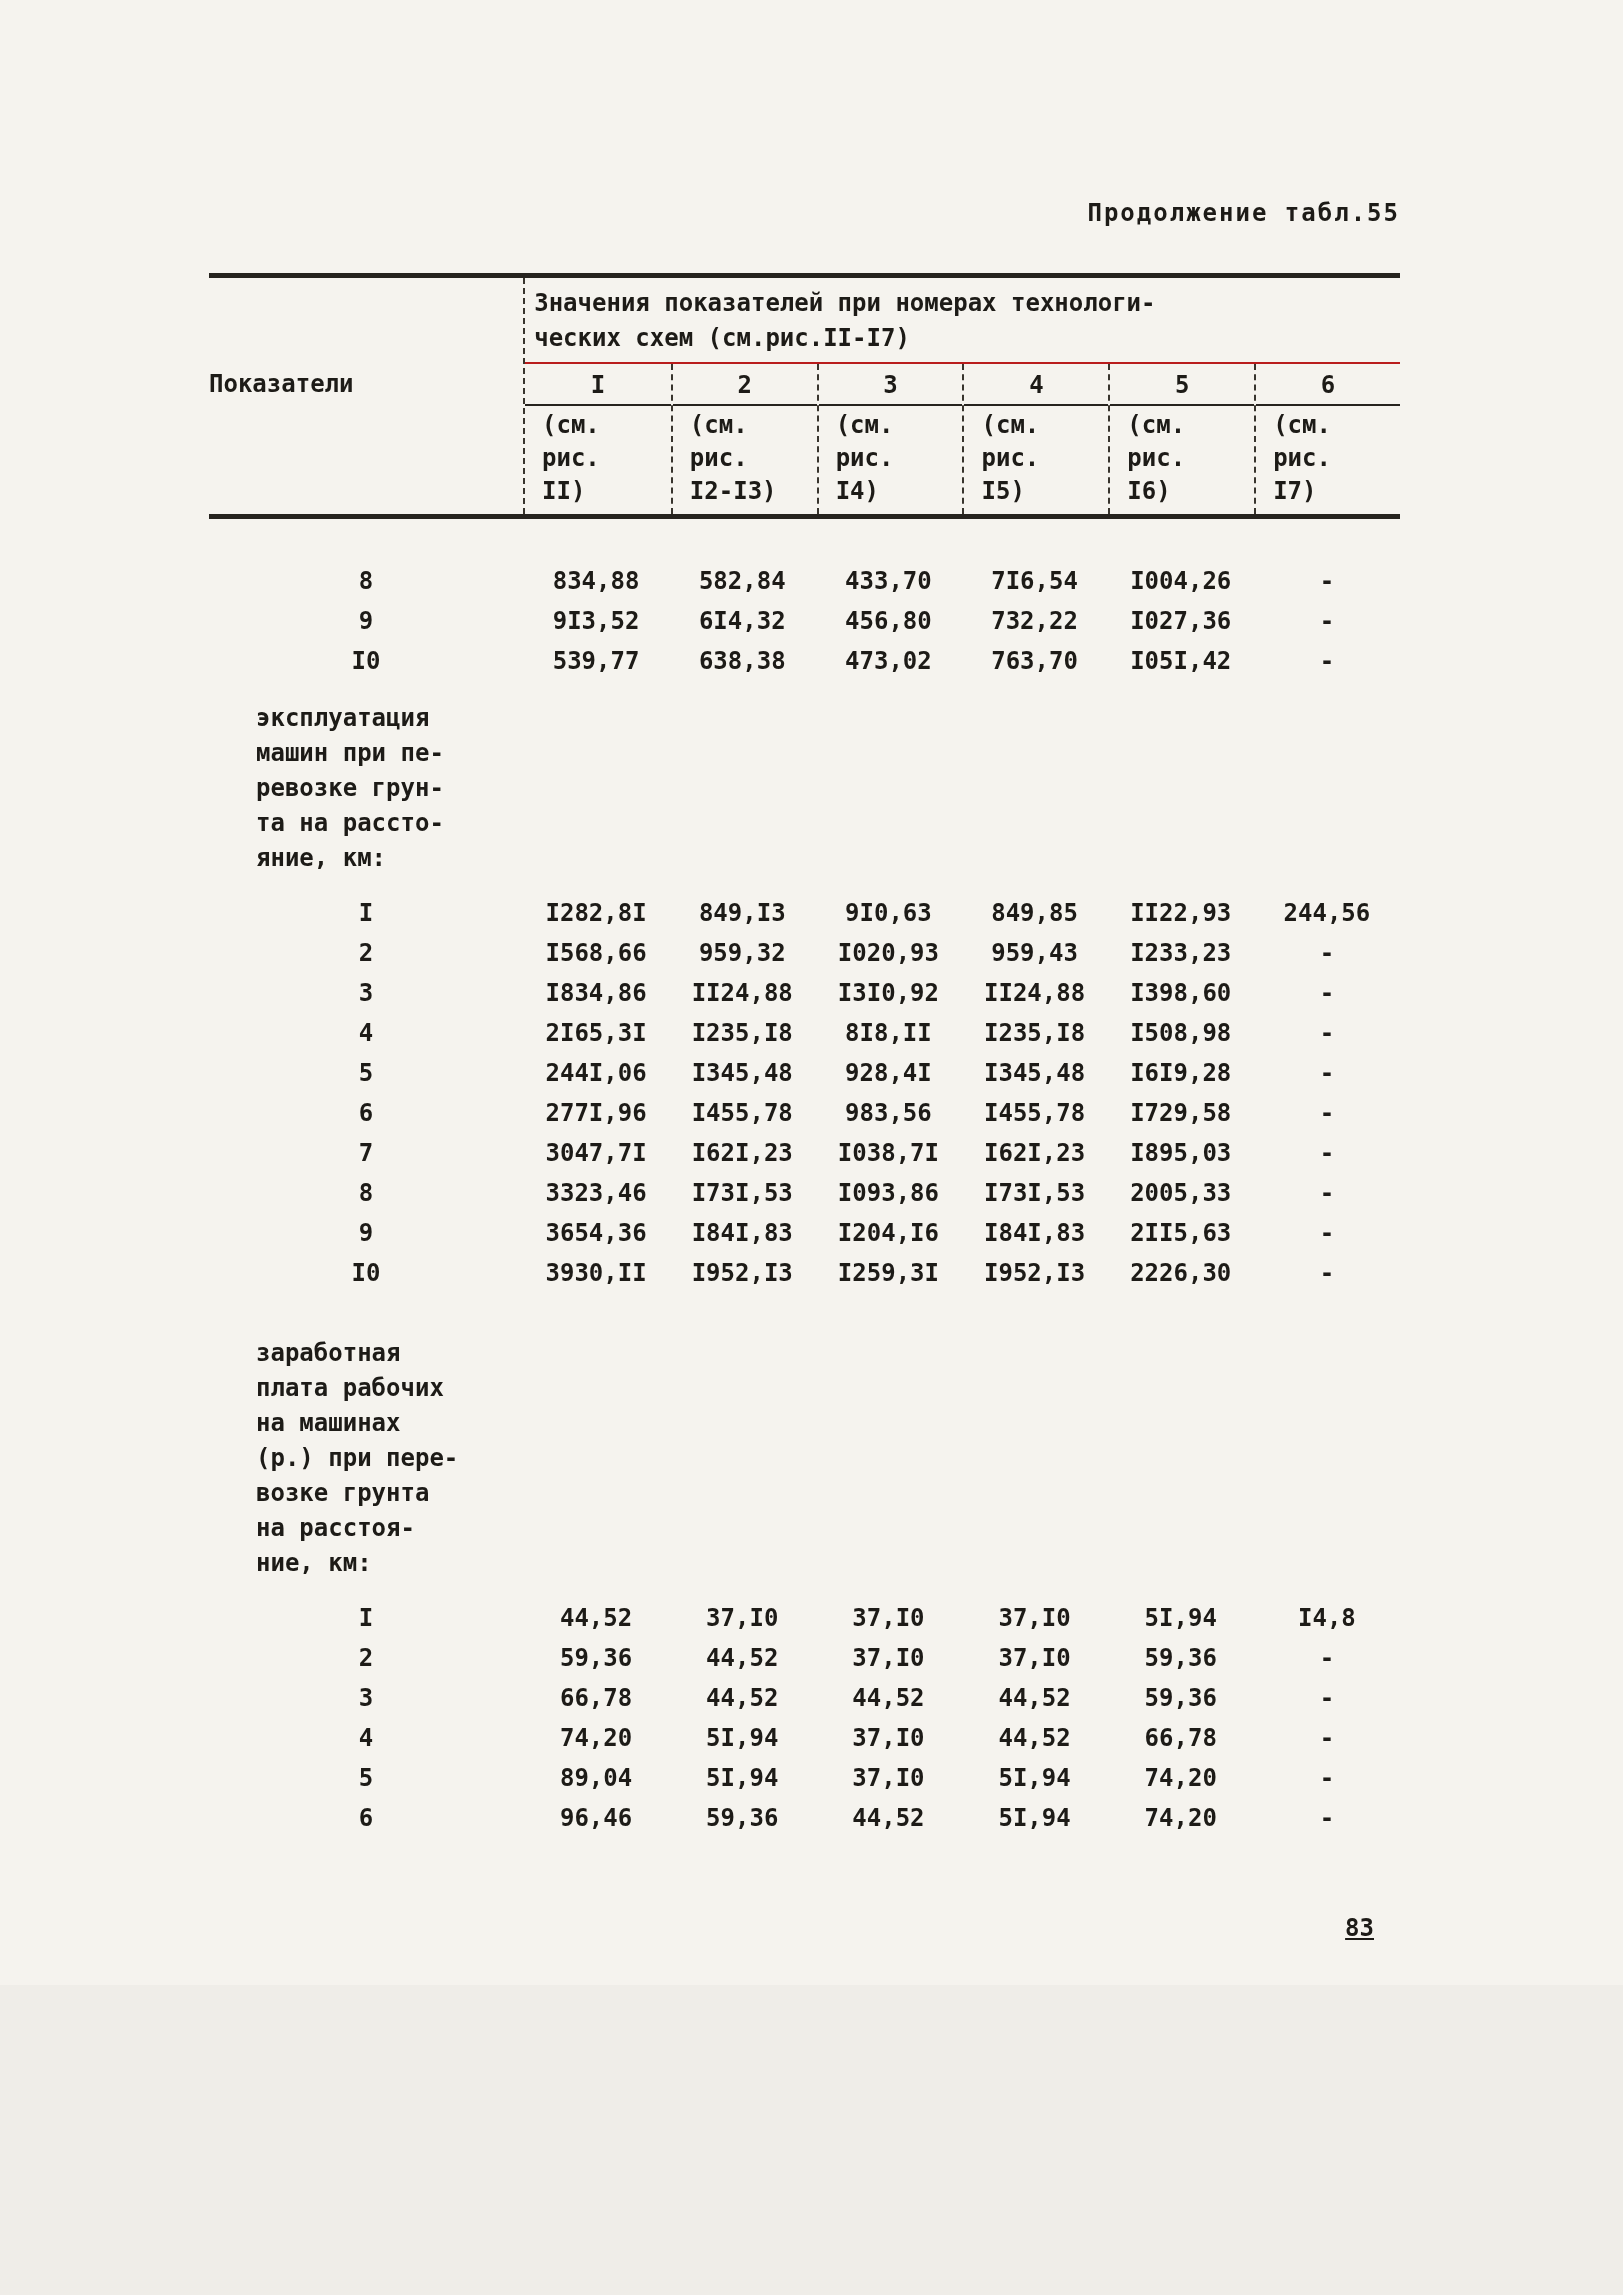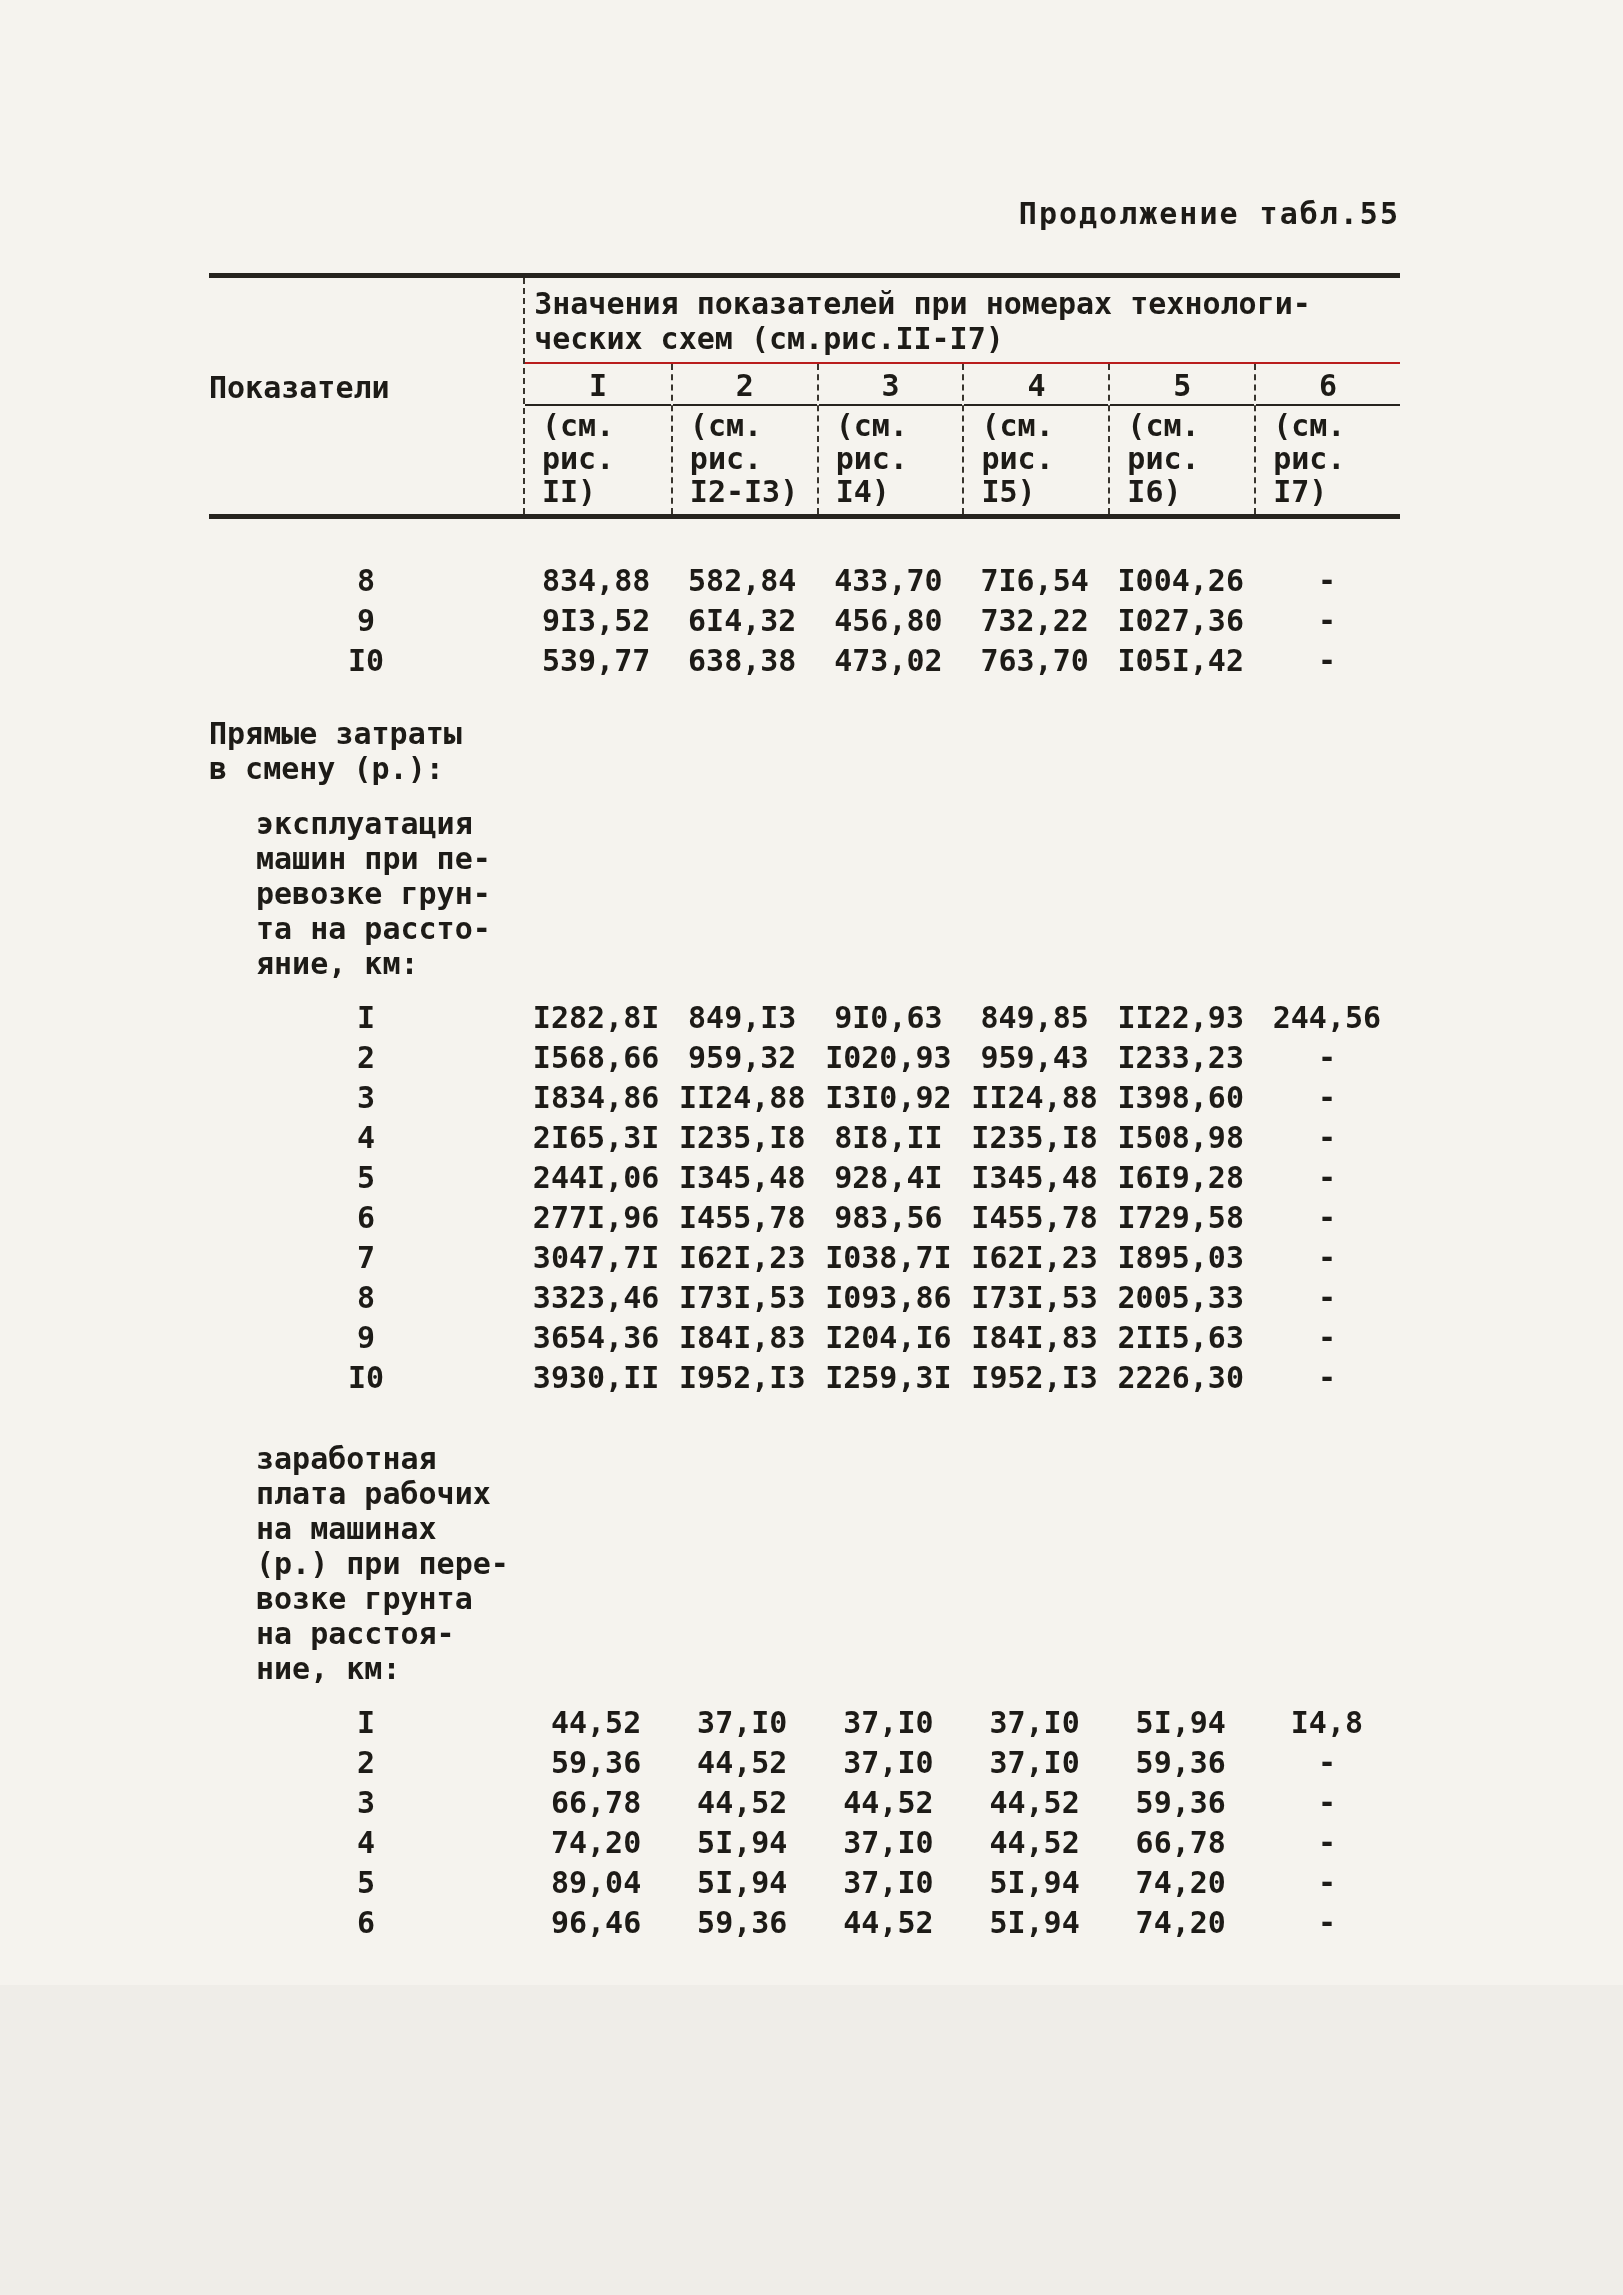--- a/index.html
+++ b/index.html
@@ -3,21 +3,21 @@
 <meta charset="utf-8">
 <style>
   * { margin:0; padding:0; box-sizing:border-box; }
   html,body { background:#efede8; }
   .page {
     position:relative;
     width:1623px; height:1985px;
     background:#f5f3ee;
     color:#1d1b17;
     font-family:"DejaVu Sans Mono", monospace;
-    font-size:30px;
+    font-size:24px;
     font-weight:600;
     overflow:hidden;
   }
   .sheet { width:1191px; margin:0 auto 0 209px; }
   .caption {
     margin-top:195px;
     text-align:right;
     letter-spacing:2px;
     line-height:37px;
   }
@@ -173,22 +173,20 @@
                 <div class="cell">638,38</div>
                 <div class="cell">473,02</div>
                 <div class="cell">763,70</div>
                 <div class="cell">I05I,42</div>
                 <div class="cell">-</div>
               </div>
             </div>
         </div>
 
         <div class="section section-b">
-          <div class="section-heading maybe-empty">Прямые затраты
-в смену (р.):</div>
           <div class="section-subheading maybe-empty">эксплуатация
 машин при пе-
 ревозке грун-
 та на рассто-
 яние, км:</div>
           <div class="rows">
 
               <div class="row">
                 <div class="cell label">I</div>
                 <div class="cell">I282,8I</div>

